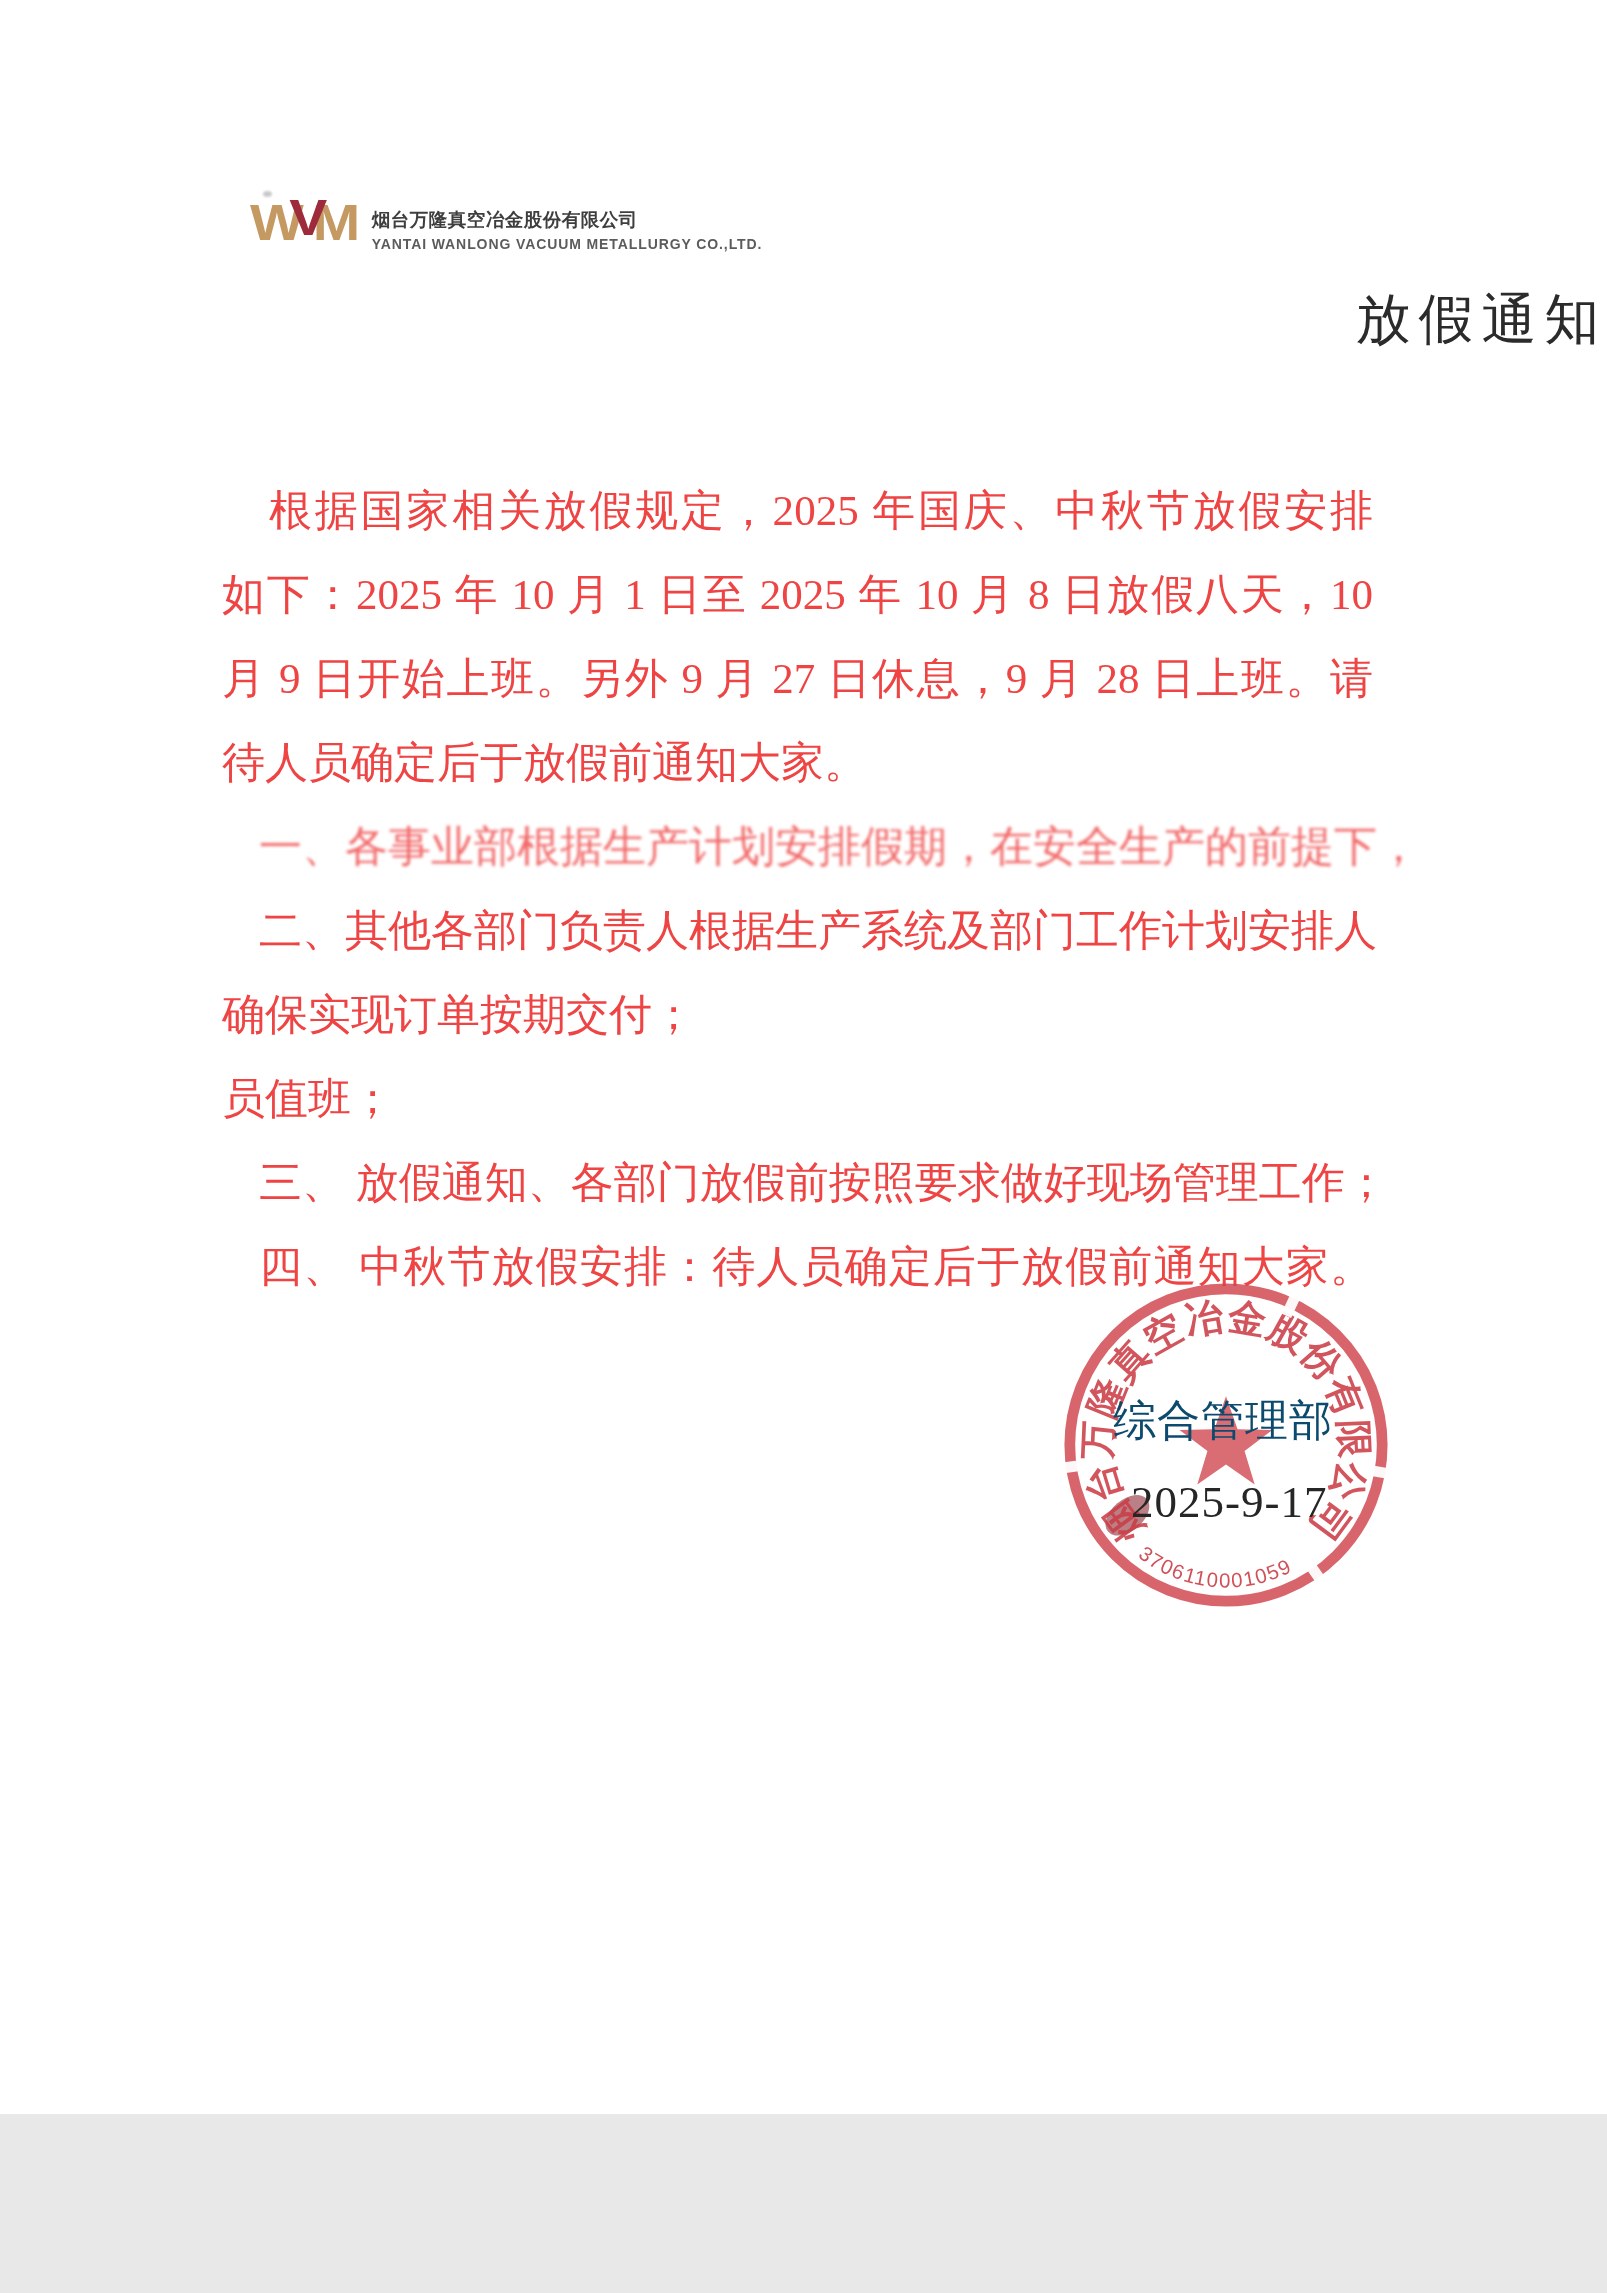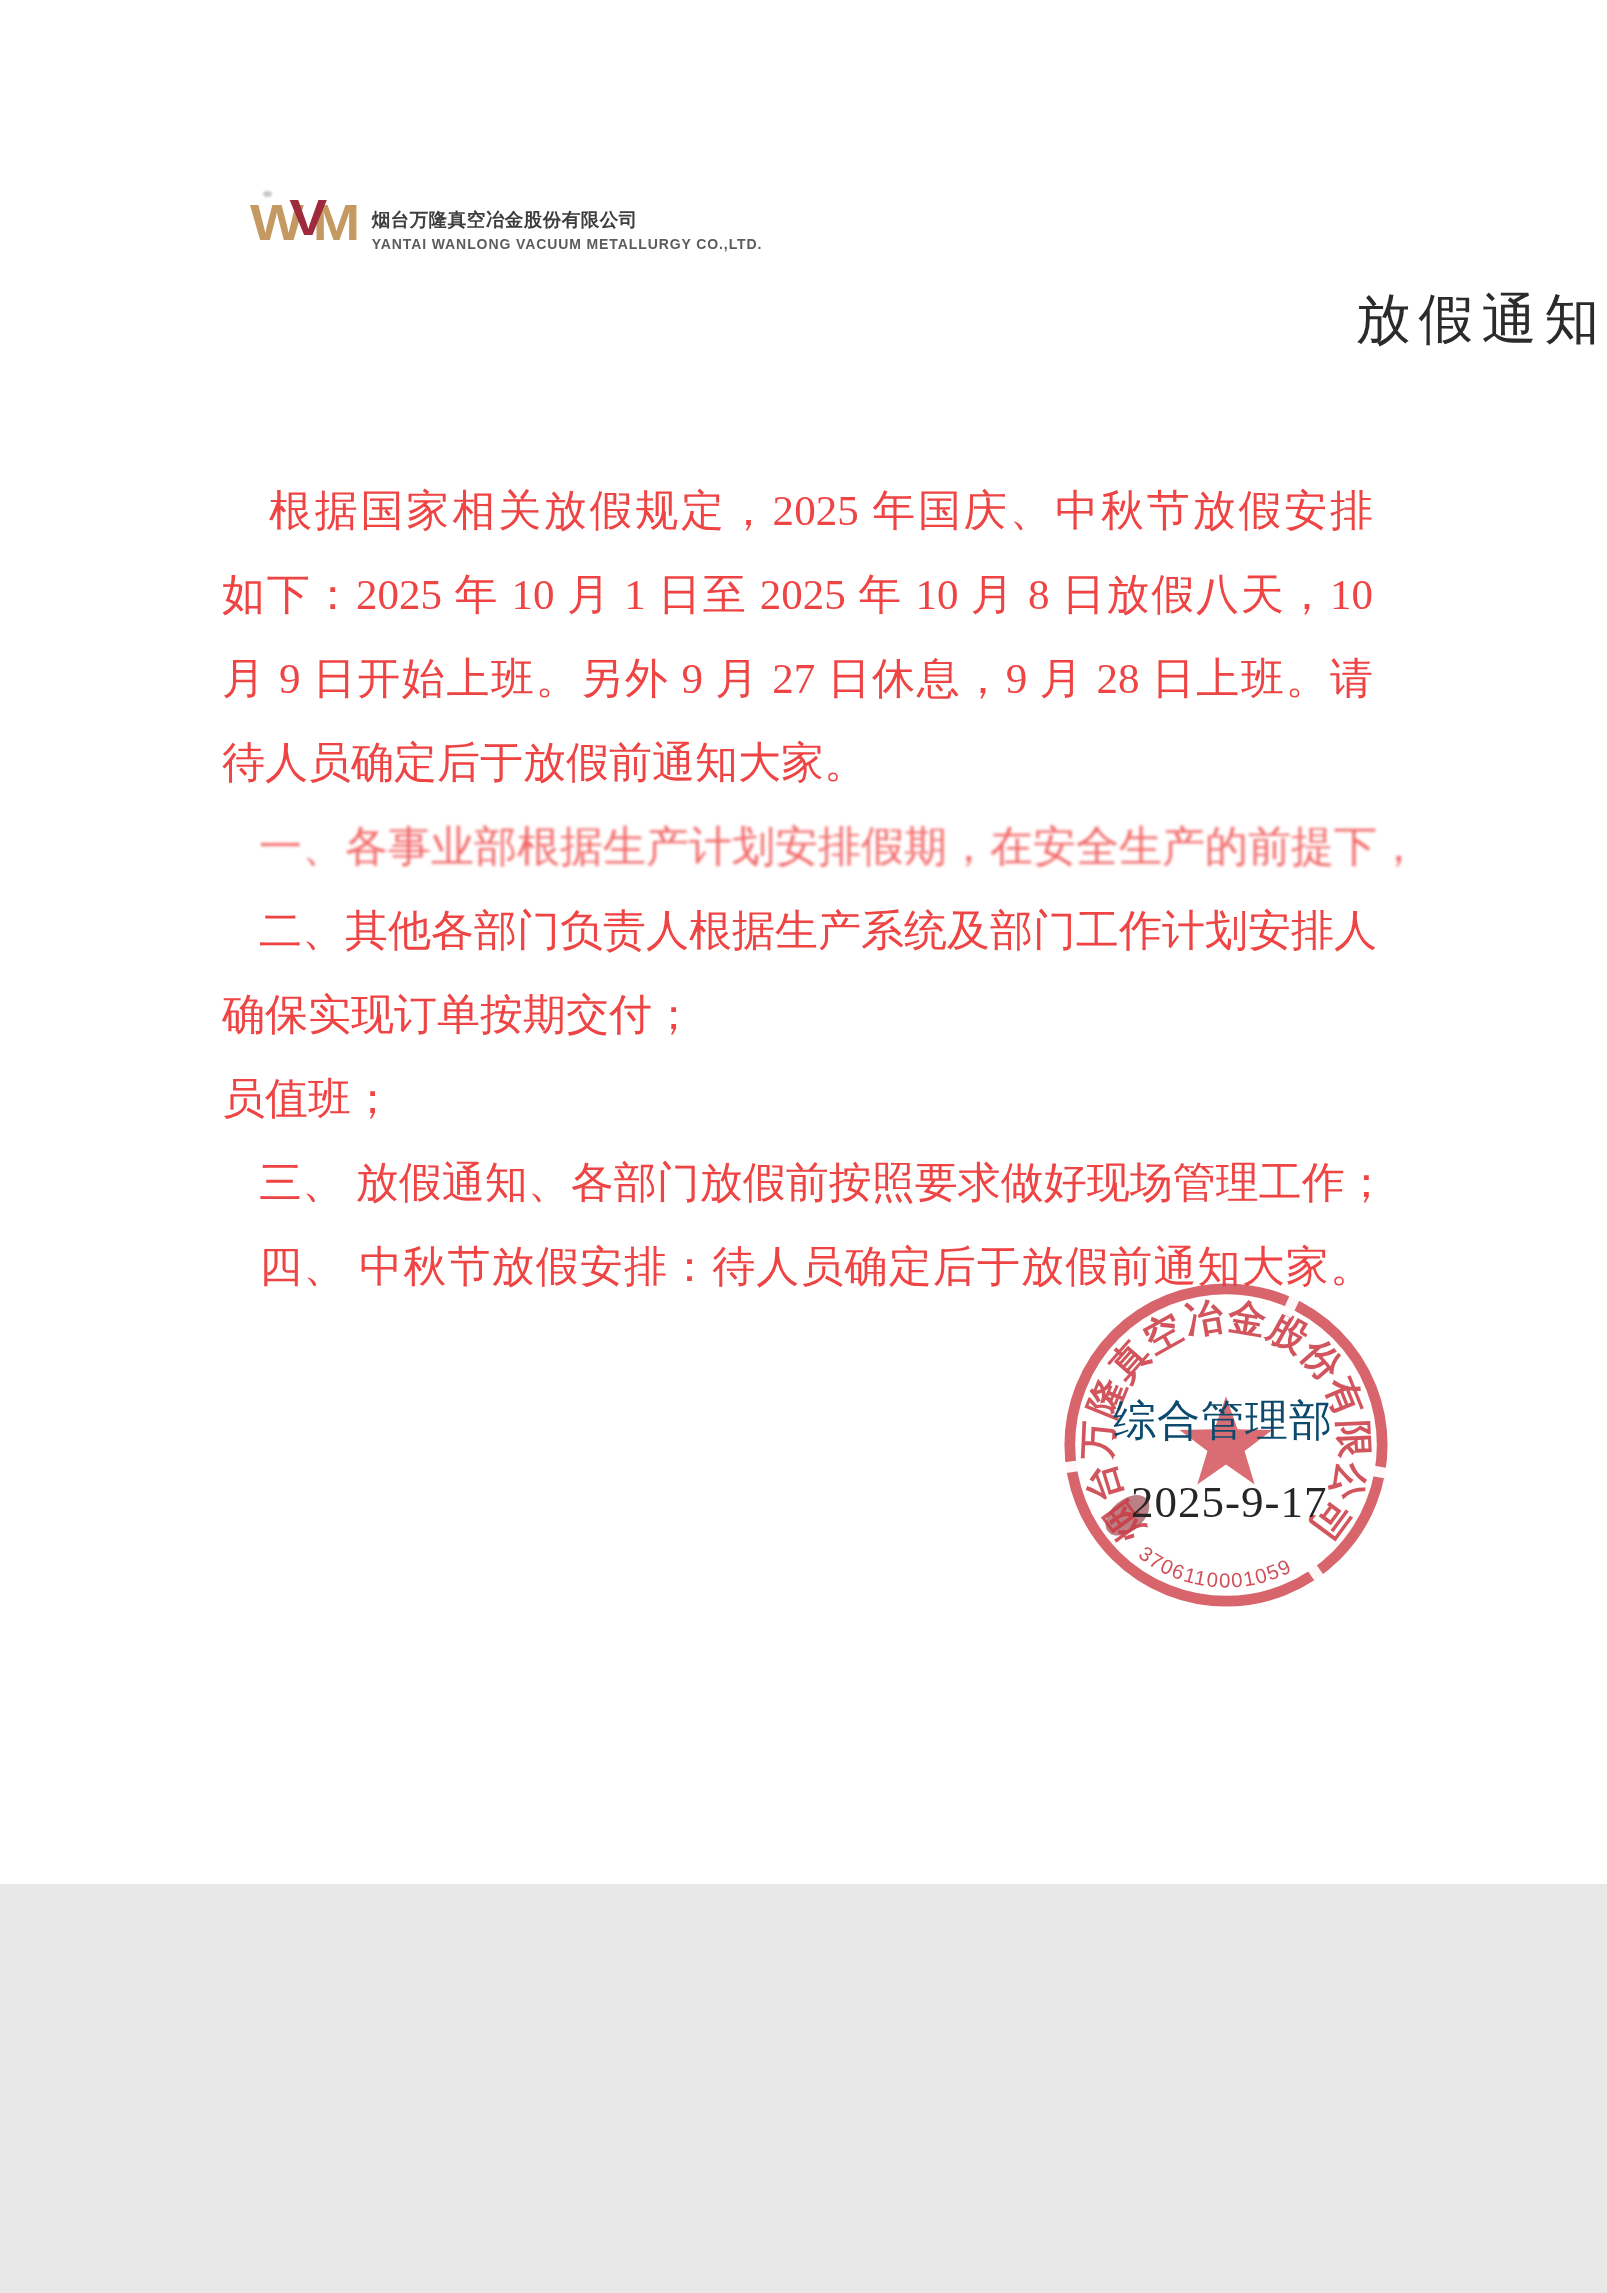--- a/index.html
+++ b/index.html
@@ -1,17 +1,17 @@
 <!DOCTYPE html>
 <html><head>
 <meta charset="utf-8">
 <style>
   html,body{margin:0;padding:0;background:#e8e8e8;}
   .page{
-    position:relative; width:1607px; height:1884px; background:#ffffff;
+    position:relative; width:1607px; height:2114px; background:#ffffff;
     font-family:"Liberation Serif","DejaVu Serif",serif; color:#303030;
     overflow:hidden; margin:0 auto;
   }
   
   .logo{position:absolute; left:250px; top:201px; display:flex; align-items:flex-start; gap:11.7px;}
   .logo-mark{
     font-family:"Liberation Sans","DejaVu Sans",sans-serif; font-weight:bold;
     font-size:57px; line-height:49px; letter-spacing:-14.6px; white-space:nowrap;
     transform:scaleY(.88); transform-origin:top left; padding-right:14.6px;
   }

